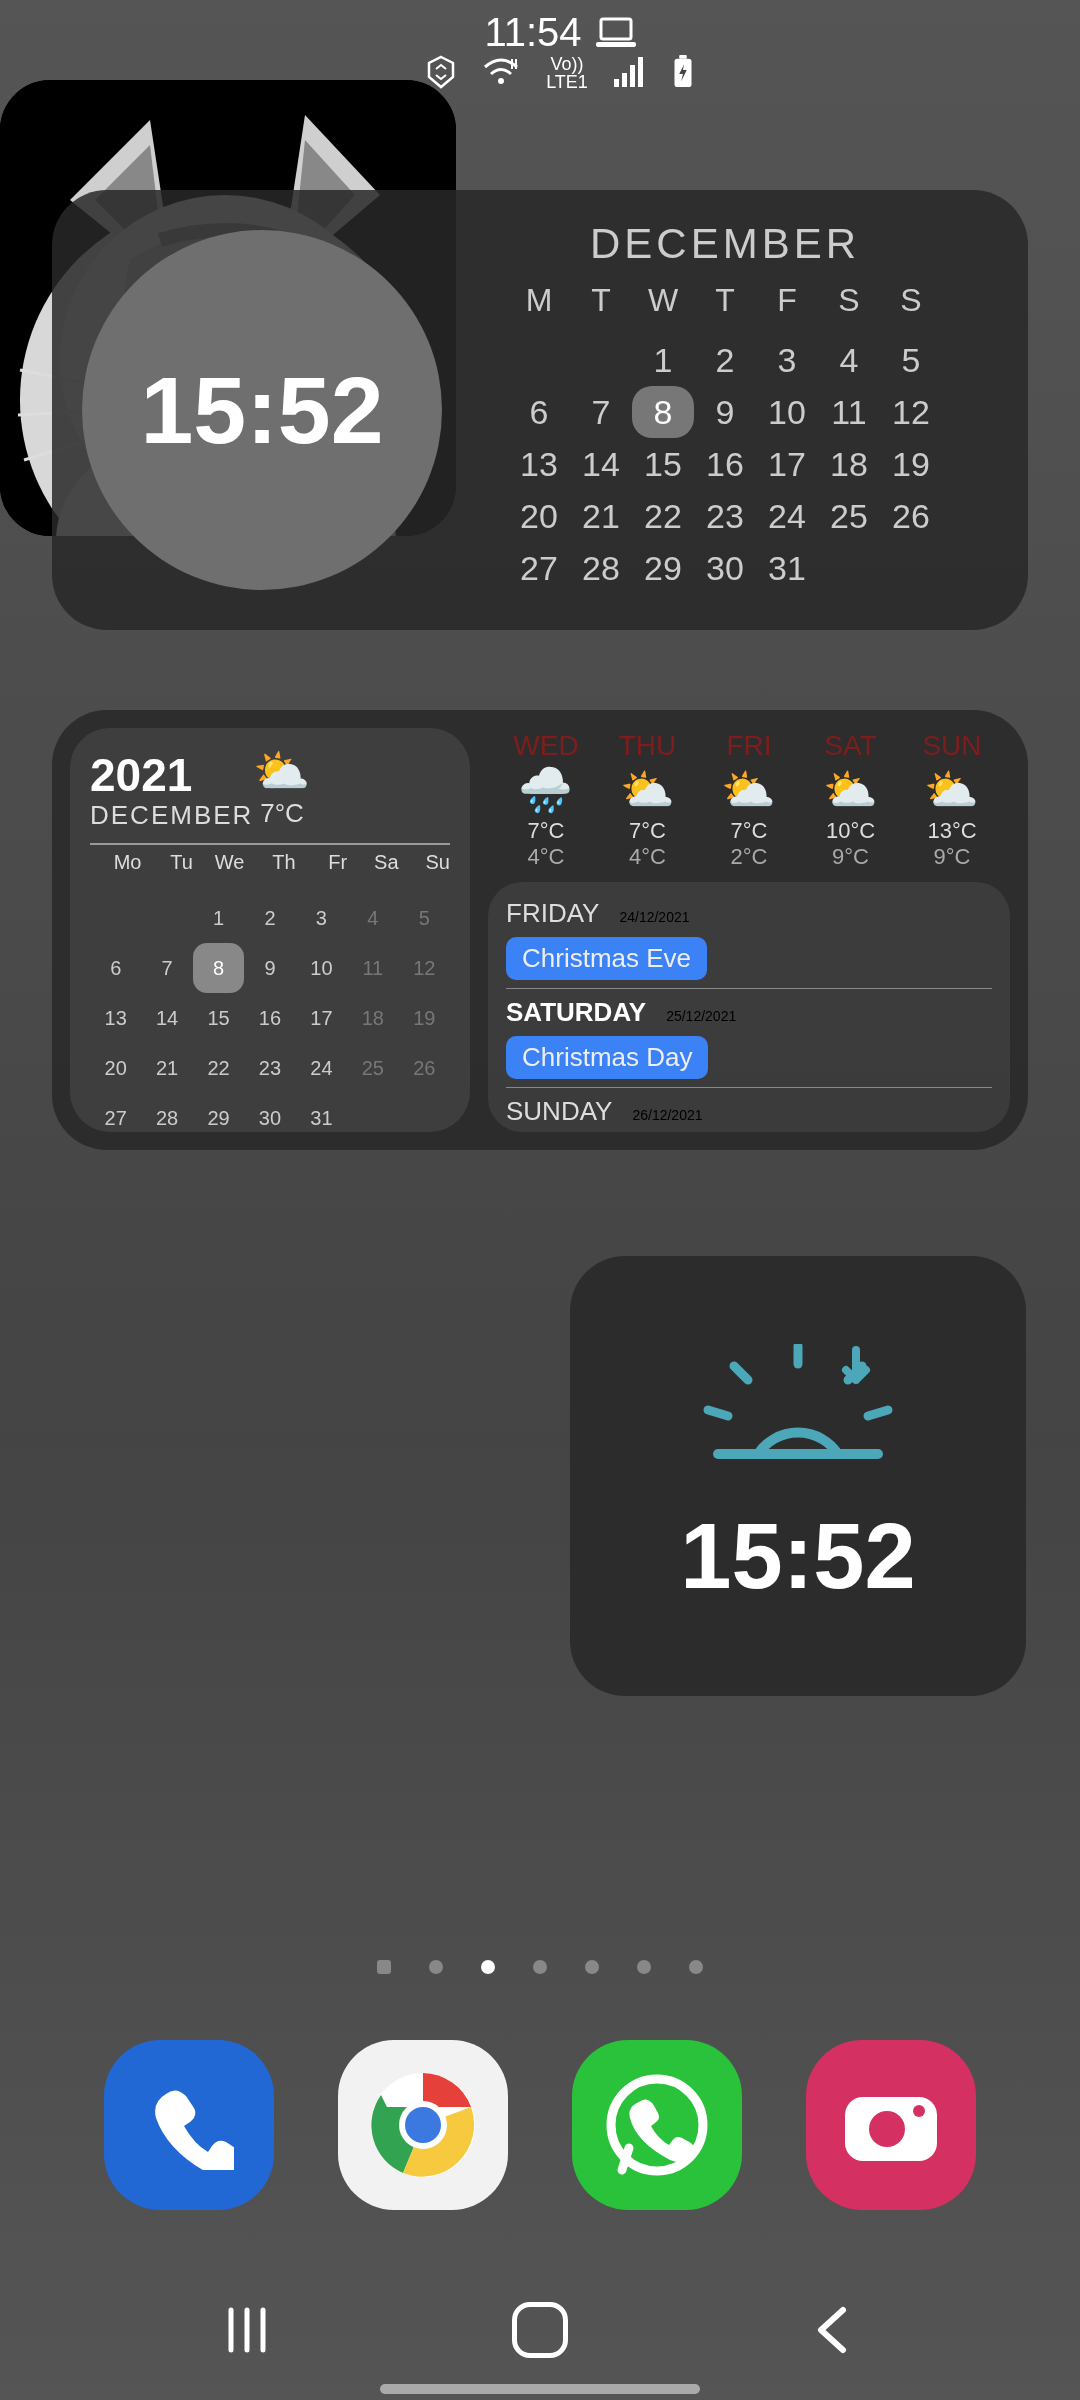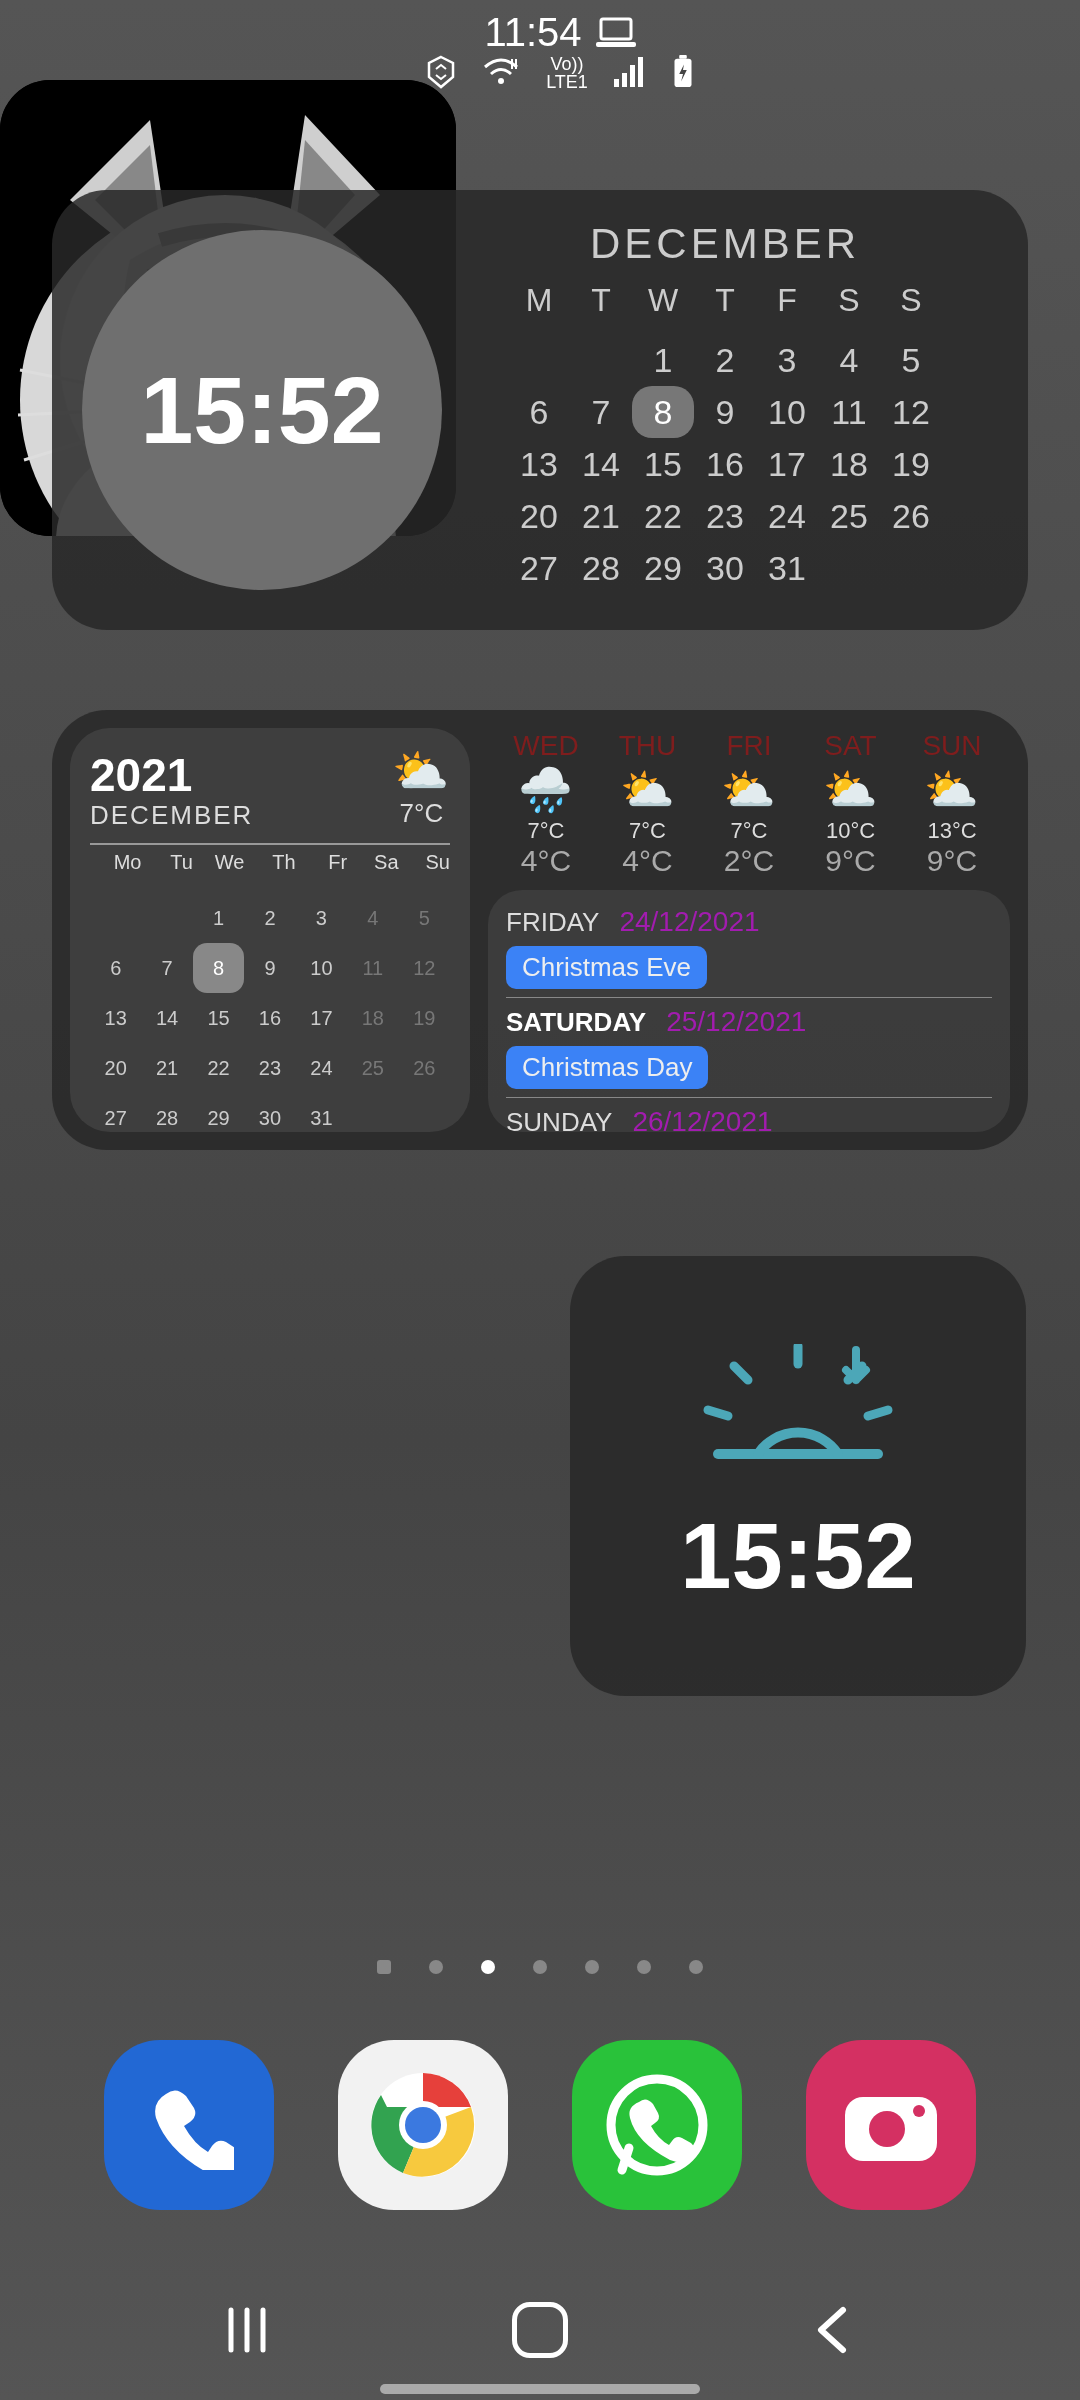--- a/index.html
+++ b/index.html
@@ -50,49 +50,49 @@
   .cal-big-grid .dow { font-size: 32px; color: #ccc; height: 52px; }
   .cal-big-grid .day { font-size: 34px; color: #ccc; height: 52px; display:flex; align-items:center; justify-content:center;}
   .cal-big-grid .today { background:#777; border-radius:20px; color:#fff; }
 
   
   .w-combo { left: 52px; top: 710px; width: 976px; height: 440px; display: flex; padding: 18px; gap: 18px; }
   .mini-card {
     background: rgba(70,70,70,0.7); border-radius: 40px; padding: 20px 20px 8px 20px;
     width: 400px; display:flex; flex-direction:column;
   }
-  .mini-top { display:flex; justify-content:space-between; align-items:flex-start; }
+  .mini-top { display:flex; align-items:flex-start; }
   .mini-year { font-size: 46px; font-weight: 700; }
   .mini-month { font-size: 26px; letter-spacing: 2px; color:#ddd; margin-top:-2px; }
   .mini-weather-now { text-align:center; }
   .mini-weather-now .emj { font-size: 46px; line-height: 1; }
   .mini-weather-now .tnow { font-size: 26px; color:#ddd; margin-top:4px; }
   .mini-hr { border:0; border-top:2px solid #999; margin:12px 0 6px; }
   .mini-grid { display:grid; grid-template-columns: repeat(7, 1fr); text-align:right; font-size: 20px; }
   .mini-grid .dow { color:#ddd; height: 42px; }
   .mini-grid .day { color:#ccc; height: 50px; display:flex; align-items:center; justify-content:center; }
   .mini-grid .today { background:#888; border-radius:14px; color:#fff; }
   .mini-grid .dim { color:#777; }
 
   .combo-right { flex:1; display:flex; flex-direction:column; }
   .forecast { display:flex; justify-content:space-between; padding: 2px 8px 12px 8px; }
   .fday { text-align:center; width: 100px; }
   .fday .lbl { font-size: 28px; color:#7f1d1d; margin-bottom:6px; }
   .fday .icon { font-size: 44px; line-height:1; }
   .fday .hi { font-size:22px; color:#ddd; margin-top:6px; }
-  .fday .lo { font-size:30px; color:#aaa; }
+  .fday .lo { font-size:22px; color:#aaa; }
   .events {
     background: rgba(70,70,70,0.6); border-radius: 34px; flex:1;
     padding: 14px 18px; overflow:hidden;
   }
   .event-row { padding: 8px 0; border-bottom:1px solid #888; }
   .event-row:first-child { padding-top:2px }
   .event-head { display:flex; gap:20px; align-items:baseline; }
   .event-dow { font-size:26px; color:#ddd; }
-  .event-date { font-size:28px; color:#a21caf; }
+  .event-date { font-size:14px; color:#000000; }
   .event-tag {
     display:inline-block; background:#3b82f6; color:#eee;
     padding:6px 16px; border-radius:10px; font-size:26px; margin-top:8px;
   }
   .event-row.bold .event-dow { font-weight:700; color:#fff; }
 
   
   .w-photo { left:52px; top:1246px; width:456px; height:456px; border-radius:50px; background:#000; overflow:hidden; }
   .w-photo svg { width:100%; height:100%; display:block; }
 

